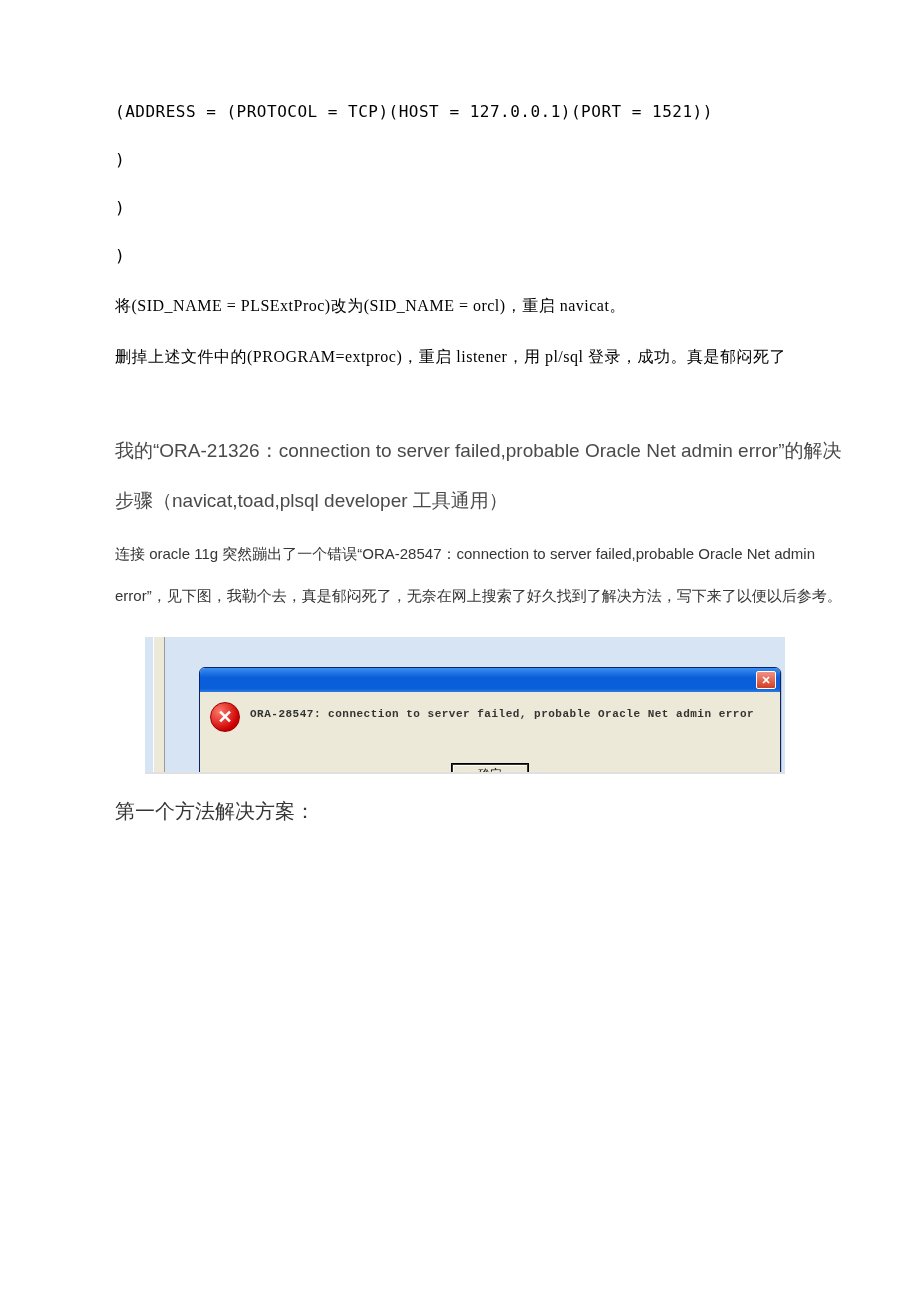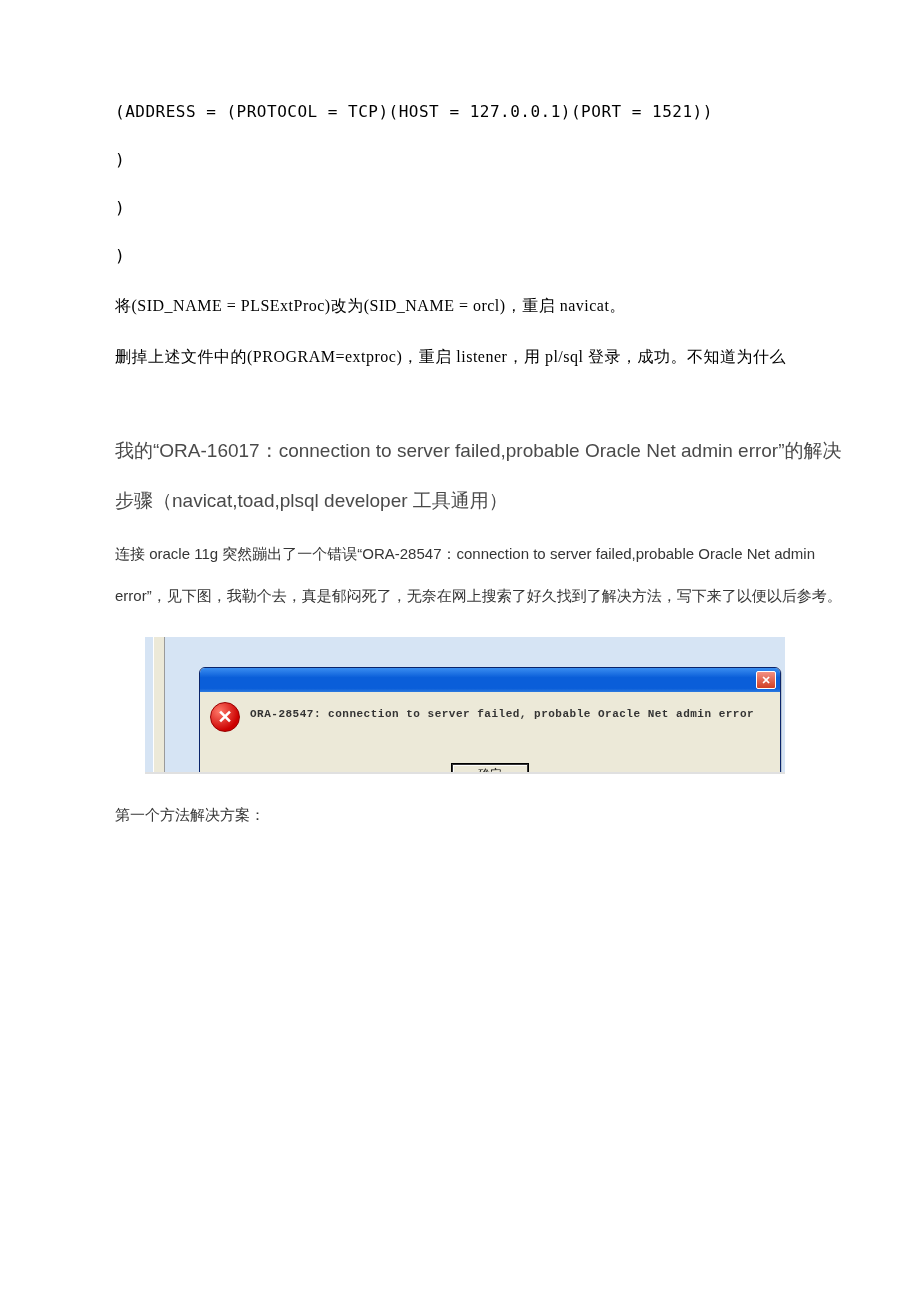--- a/index.html
+++ b/index.html
@@ -141,39 +141,39 @@
     font-size: 12px;
     text-align: center;
     line-height: 18px;
   }
   .bottom-strip {
     height: 2px;
     background: #e0e0e0;
   }
   .footer-line {
     font-family: "Microsoft YaHei", sans-serif;
-    font-size: 15px;
+    font-size: 20px;
     color: #353535;
-    margin-top: 32px;
+    margin-top: 24px;
   }
 </style>
 </head>
 <body>
 
 <div class="page">
 
   <div class="mono-line">(ADDRESS = (PROTOCOL = TCP)(HOST = 127.0.0.1)(PORT = 1521))</div>
   <div class="mono-line">)</div>
   <div class="mono-line">)</div>
   <div class="mono-line">)</div>
 
   <div class="song-blk">将(SID_NAME = PLSExtProc)改为(SID_NAME = orcl)，重启 navicat。</div>
-  <div class="song-blk">删掉上述文件中的(PROGRAM=extproc)，重启 listener，用 pl/sql 登录，成功。不知道为什么</div>
+  <div class="song-blk">删掉上述文件中的(PROGRAM=extproc)，重启 listener，用 pl/sql 登录，成功。真是郁闷死了</div>
 
-  <div class="heading-like">我的“ORA-16017：connection to server failed,probable Oracle Net admin error”的解决步骤（navicat,toad,plsql developer 工具通用）</div>
+  <div class="heading-like">我的“ORA-21326：connection to server failed,probable Oracle Net admin error”的解决步骤（navicat,toad,plsql developer 工具通用）</div>
 
   <div class="body-para">连接 oracle 11g 突然蹦出了一个错误“ORA-28547：connection to server failed,probable Oracle Net admin error”，见下图，我勒个去，真是郁闷死了，无奈在网上搜索了好久找到了解决方法，写下来了以便以后参考。</div>
 
   <div class="screenshot-figure">
     <div class="xp-backdrop">
       <div class="inner-pane-edge"></div>
       <div class="dialog-window">
         <div class="title-bar">
           <div class="close-btn">✕</div>
         </div>

